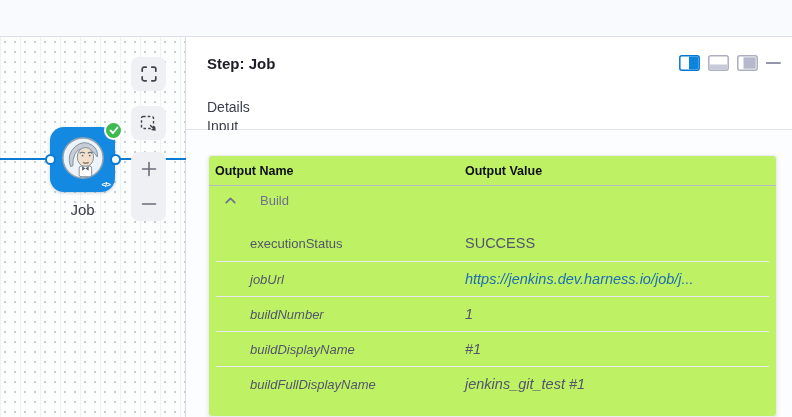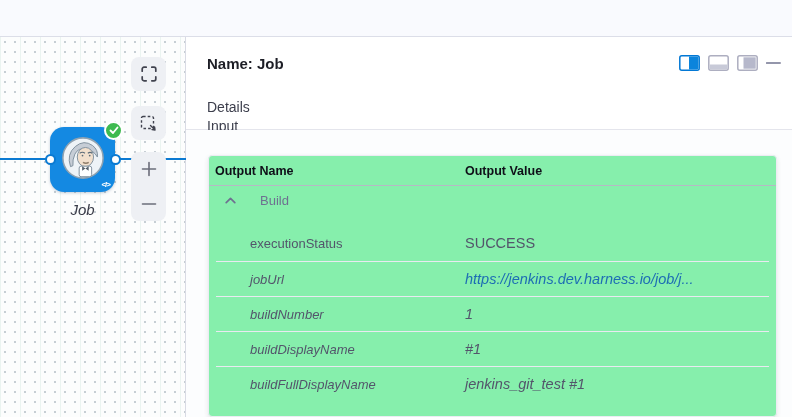--- a/index.html
+++ b/index.html
@@ -23,21 +23,21 @@
   .node { position:absolute; left:50px; top:90px; width:65px; height:65px;
           background:#1489e2; border-radius:14px; display:flex; align-items:center; justify-content:center;
           box-shadow:0 1px 3px rgba(10,60,110,.25); cursor:pointer; }
   .code-glyph { position:absolute; right:5px; bottom:3px; color:#fff; font-size:8px; font-weight:bold; letter-spacing:-1px; }
   .badge { position:absolute; left:104px; top:84px; width:19px; height:19px; background:#3eba50;
            border:2px solid #fff; border-radius:50%; display:flex; align-items:center; justify-content:center; }
   .port { position:absolute; top:116.5px; width:11px; height:11px; background:#fff;
           border:2px solid #0b7ad2; border-radius:50%; }
   .port-left { left:44.5px; } .port-right { left:109.5px; }
   .node-label { position:absolute; left:40px; top:164px; width:85px; text-align:center;
-                font-size:15px; color:#3a3c49;font-style:italic; }
+                font-size:15px; color:#3a3c49; }
 
   .ctl-btn { position:absolute; left:131px; width:35px; height:34px; background:#eef0f4;
              border-radius:8px; display:flex; align-items:center; justify-content:center; cursor:pointer; }
   .ctl-fullscreen { top:20px; } .ctl-marquee { top:69px; }
   .zoomctl { position:absolute; left:131px; top:115px; width:35px; height:69px; background:#eef0f4;
              border-radius:8px; display:flex; flex-direction:column; }
   .zoom-btn { flex:1; display:flex; align-items:center; justify-content:center; cursor:pointer; }
 
   
   .panel { position:absolute; left:186px; top:37px; width:606px; height:380px; background:#fff; }
@@ -45,21 +45,21 @@
   .panel-icons { position:absolute; top:18px; right:11px; display:flex; align-items:center; gap:8px; }
   .panel-icons .picon { cursor:pointer; display:flex; }
 
   .tabs { position:absolute; left:0; top:62px; width:606px; height:31px;
           border-bottom:1px solid #e4e5ec; padding-left:14px; display:flex; align-items:stretch;flex-direction:column; }
   .tab { padding:0 7px; margin-right:7px; font-size:14px; color:#3c3e4c; display:flex;
          align-items:center; cursor:pointer; border-bottom:3px solid transparent; }
   .tab.active { font-weight:bold; color:#181822; border-bottom-color:#0278d5; }
 
   .content { position:absolute; left:0; top:93px; width:606px; height:287px; background:#fcfdfe; }
-  .card { position:absolute; left:22px; top:25px; width:569px; background:#86efac;
+  .card { position:absolute; left:22px; top:25px; width:569px; background:#bef264;
           border:1px solid #ececf3; border-radius:4px;
           box-shadow:0 2px 5px rgba(40,41,61,0.10); }
   .thead { position:relative; height:30px; border-bottom:1px solid #b6b8c4; }
   .th { position:absolute; top:0; line-height:30px; font-size:12.5px; font-weight:bold; color:#0f0f18; }
   .th-name { left:6px; } .th-value { left:256px; }
   .tgroup { height:28px; display:flex; align-items:center; color:#6e7190; font-size:13px; }
   .tgroup .chev { margin-left:16px; display:flex; cursor:pointer; }
   .tgroup .glabel { margin-left:24px; }
   .trows { margin:12px 7px; }
   .trow { position:relative; height:35px; }
@@ -129,21 +129,21 @@
       <div class="zoom-btn">
         <svg width="16" height="16" viewBox="0 0 16 16">
           <path d="M1.5 8 H14.5" stroke="#6b6d7a" stroke-width="1.6" stroke-linecap="round"></path>
         </svg>
       </div>
     </div>
   </div>
 
   <div class="panel">
 
-    <div class="panel-title">Name: Job</div>
+    <div class="panel-title">Step: Job</div>
 
     <div class="panel-icons">
       <span class="picon">
         <svg width="21" height="16" viewBox="0 0 21 16">
           <rect x="0.8" y="0.8" width="19.4" height="14.4" rx="2" fill="#fff" stroke="#0278d5" stroke-width="1.5"></rect>
           <path d="M10 1.6 H18 a1.4 1.4 0 0 1 1.4 1.4 V13 a1.4 1.4 0 0 1 -1.4 1.4 H10 Z" fill="#0b84dc"></path>
         </svg>
       </span>
       <span class="picon">
         <svg width="21" height="16" viewBox="0 0 21 16">

